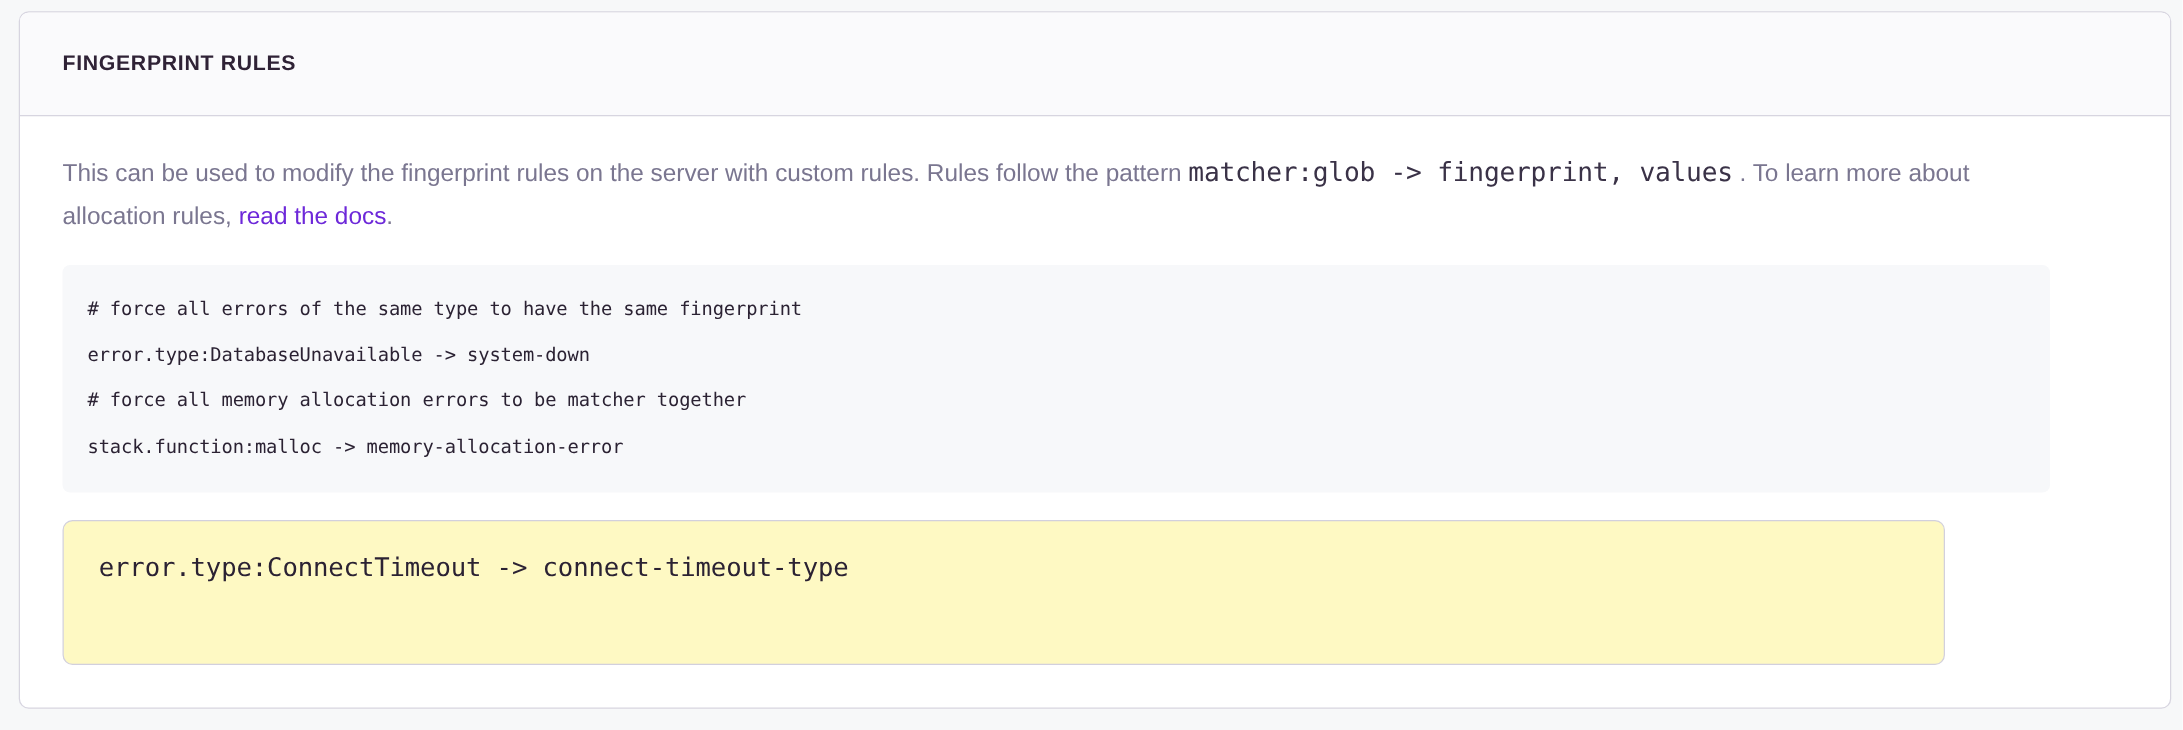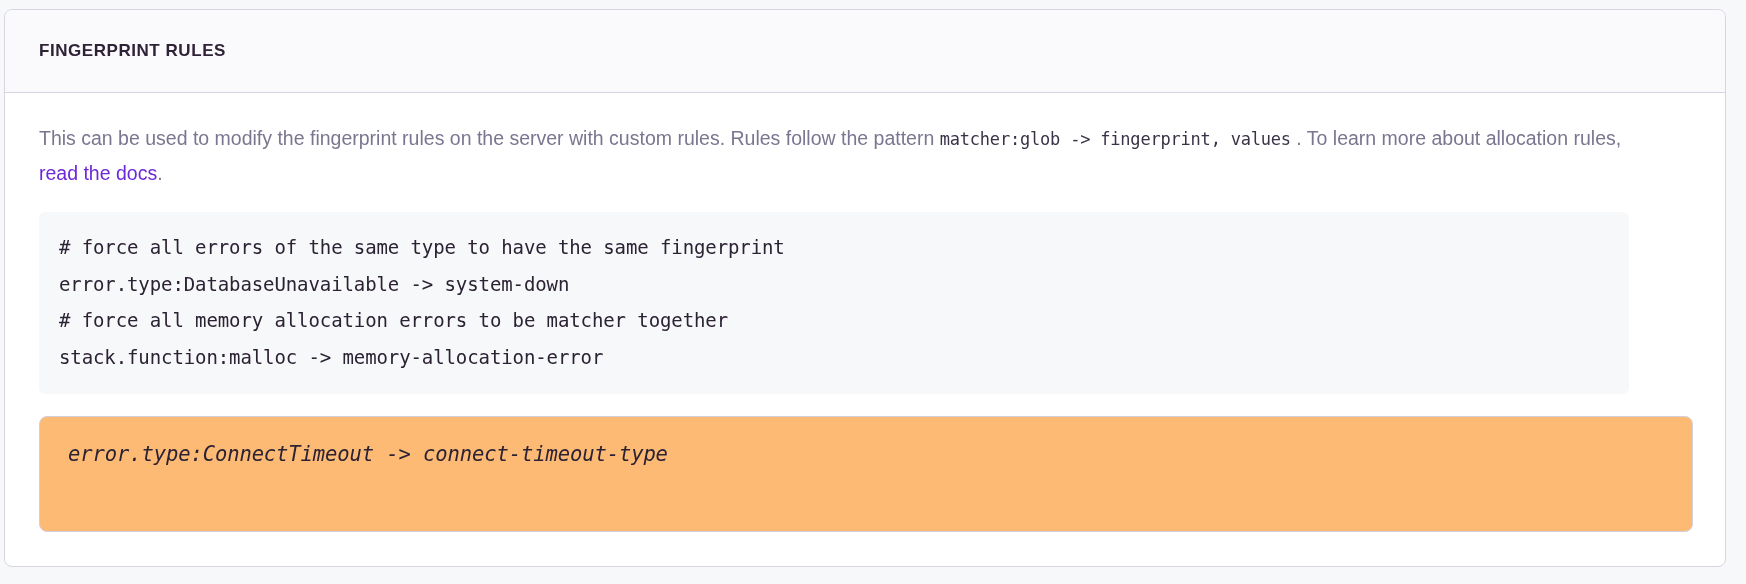--- a/index.html
+++ b/index.html
@@ -11,21 +11,21 @@
     width: 1746px;
     height: 584px;
     background: #f7f8f9;
     font-family: "Liberation Sans", sans-serif;
     -webkit-font-smoothing: antialiased;
     overflow: hidden;
   }
 
   .panel {
     position: absolute;
-    left: 4px;
+    left: 15px;
     top: 9px;
     width: 1722px;
     height: 558px;
     box-sizing: border-box;
     background: #ffffff;
     border: 1px solid #d7d5e0;
     border-radius: 8px;
     overflow: hidden;
   }
 
@@ -55,66 +55,65 @@
     font-size: 19.5px;
     line-height: 34px;
     color: #7a7690;
     max-width: 1600px;
     margin: 0 0 22px 0;
     font-family: "Liberation Sans", sans-serif;
   }
 
   .description code {
     font-family: "DejaVu Sans Mono", "Liberation Mono", monospace;
-    font-size: 17px;
+    font-size: 21px;
     color: #3a3247;
     letter-spacing: -0.2px;
   }
 
   .description a {
     color: #6d28d9;
     text-decoration: none;
   }
 
   .example-block {
     background: #f7f8fa;
     border-radius: 6px;
     padding: 17px 20px 19px 20px;
     margin: 0 0 22px 0;
     width: 1590px;
     box-sizing: border-box;
   }
 
   .example-line {
     font-family: "DejaVu Sans Mono", "Liberation Mono", monospace;
-    font-size: 19px;
+    font-size: 15px;
     line-height: 36.5px;
     color: #2b2233;
     white-space: pre;
     letter-spacing: -0.1px;
   }
 
   .rules-input {
     display: block;
-    width: 1654px;
+    width: 1506px;
     height: 116px;
     box-sizing: border-box;
-    background: #fdba74;
+    background: #fef9c3;
     border: 1px solid #d2d0dd;
     border-radius: 8px;
     padding: 22px 28px;
     font-family: "DejaVu Sans Mono", "Liberation Mono", monospace;
     font-size: 20.5px;
     line-height: 30px;
     color: #2b2233;
     letter-spacing: -0.1px;
     resize: none;
     outline: none;
     overflow: hidden;
-    font-style: italic;
   }
   .rules-input::placeholder {
     color: #a6a3b5;
   }
 </style>
 </head>
 <body>
 
 <div class="panel">
 

